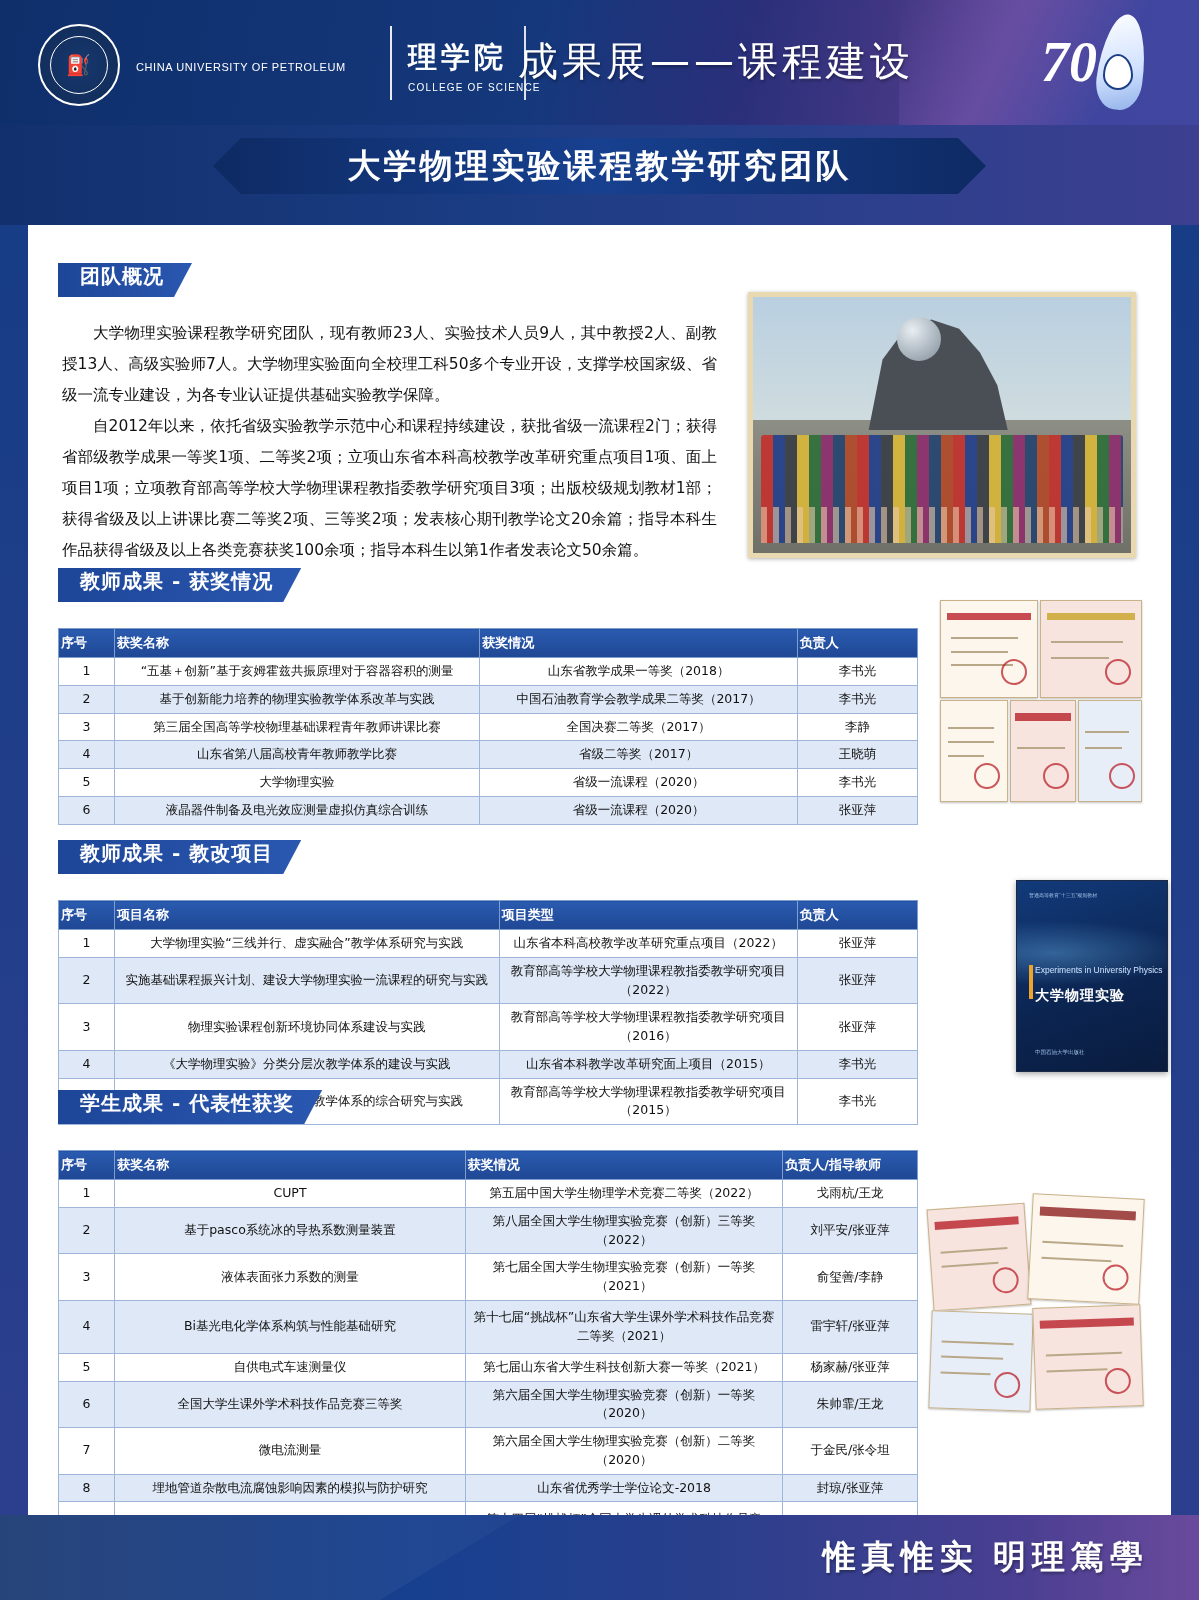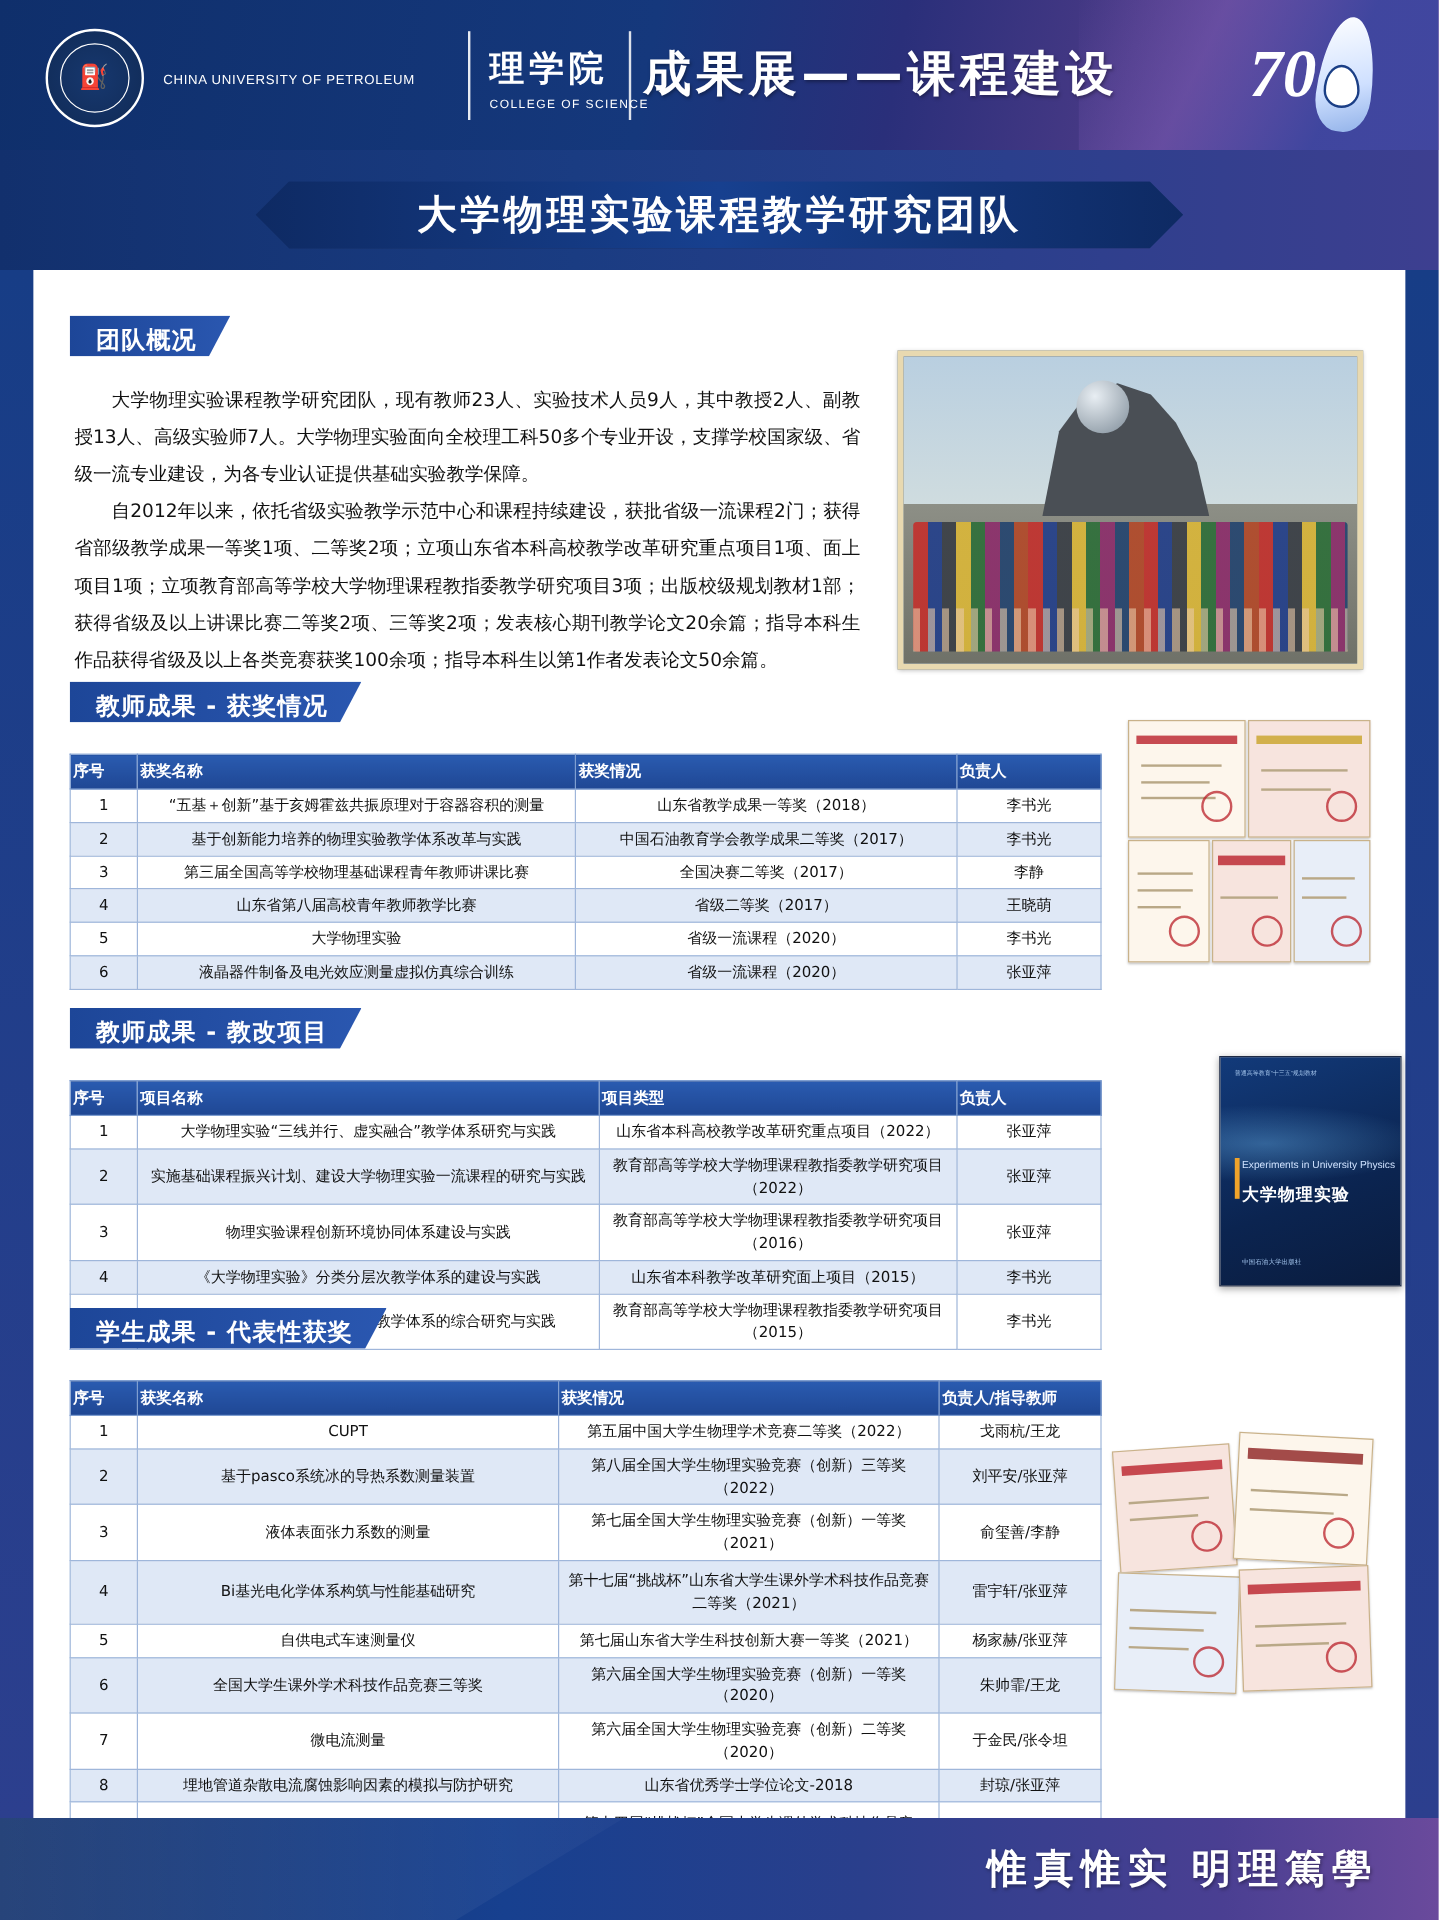--- a/index.html
+++ b/index.html
@@ -32,21 +32,21 @@
   .cn-name{margin-left:16px;color:#fff;}
   .cn-name .cn{font-size:38px;font-weight:bold;letter-spacing:2px;font-family:"DejaVu Sans",sans-serif;}
   .cn-name .cn small{font-size:17px;vertical-align:2px;}
   .cn-name .en{font-size:11px;letter-spacing:.6px;margin-top:4px;}
   .vline{position:absolute;left:390px;top:26px;width:2px;height:74px;background:#ffffff;opacity:.9;}
   .college{position:absolute;left:408px;top:38px;color:#fff;}
   .college .c1{font-size:29px;font-weight:bold;letter-spacing:4px;font-family:"DejaVu Sans",sans-serif;}
   .college .c2{font-size:10px;letter-spacing:1.2px;margin-top:4px;}
   .vline2{position:absolute;left:524px;top:26px;width:2px;height:74px;background:#ffffff;opacity:.85;}
   .exhibit{
-    position:absolute;left:536px;top:34px;color:#fff;font-size:40px;font-weight:bold;
+    position:absolute;left:518px;top:34px;color:#fff;font-size:40px;font-weight:normal;
     letter-spacing:4px;font-family:"DejaVu Sans",sans-serif;
     text-shadow:1px 2px 3px rgba(0,0,0,.35);
   }
   .anniv{position:absolute;right:48px;top:10px;width:110px;height:105px;}
   .anniv .num{
     position:absolute;left:0;top:20px;color:#fff;font-size:56px;font-weight:bold;
     font-family:"Liberation Serif",serif;font-style:italic;
   }
   .anniv .flame{
     position:absolute;right:6px;top:4px;width:46px;height:96px;
@@ -54,36 +54,36 @@
     border-radius:50% 50% 45% 45%/70% 70% 30% 30%;transform:rotate(8deg);
   }
   .anniv .drop{
     position:absolute;right:18px;top:44px;width:26px;height:32px;border:2px solid #1b3f86;
     border-radius:50% 50% 50% 50%/60% 60% 40% 40%;background:#fff;
   }
   
   .banner-wrap{position:absolute;left:0;top:125px;width:1199px;height:100px;
     background:linear-gradient(90deg,#12306d 0%,#1a3c82 40%,#2b3f8c 70%,#3d3f90 100%);}
   .banner{
-    position:absolute;left:213px;top:26px;width:773px;height:56px;
+    position:absolute;left:213px;top:13px;width:773px;height:56px;
     background:linear-gradient(90deg,#0e2a63 0%,#17408f 50%,#0e2a63 100%);
     display:flex;align-items:center;justify-content:center;
     clip-path:polygon(28px 0,745px 0,773px 28px,745px 56px,28px 56px,0 28px);
     box-shadow:0 2px 6px rgba(0,0,0,.4);
   }
   .banner span{color:#fff;font-size:33px;font-weight:bold;letter-spacing:3px;font-family:"DejaVu Sans",sans-serif;}
   
   .side-left{position:absolute;left:0;top:225px;width:28px;height:1290px;
     background:linear-gradient(180deg,#173d86,#2c3f8e);}
   .side-right{position:absolute;right:0;top:225px;width:28px;height:1290px;
     background:linear-gradient(180deg,#173d86,#2c3f8e);}
   .page{position:absolute;left:28px;top:225px;width:1143px;height:1290px;background:#fff;}
   
   .sec{
-    position:absolute;height:34px;display:flex;align-items:flex-end;padding:0 28px 0 22px;
+    position:absolute;height:34px;display:flex;align-items:flex-start;padding:0 28px 0 22px;
     background:linear-gradient(90deg,#1d4698 0%,#2a57b0 100%);
     clip-path:polygon(0 0,100% 0,calc(100% - 18px) 100%,0 100%);
     color:#fff;font-size:20px;font-weight:bold;letter-spacing:1px;font-family:"DejaVu Sans",sans-serif;
   }
   .sec:before{
     content:"";position:absolute;left:-14px;top:4px;width:14px;height:26px;
     background:#12306d;clip-path:polygon(0 0,100% 0,100% 100%,0 100%);
   }
   
   .para{

